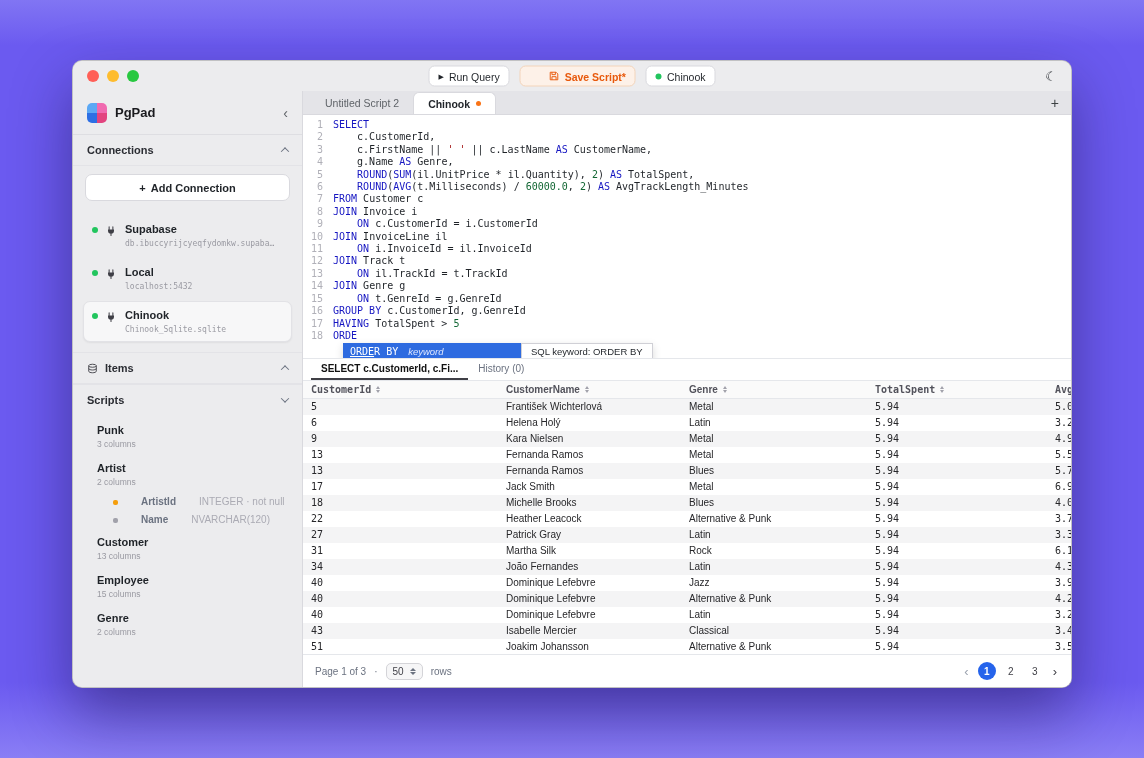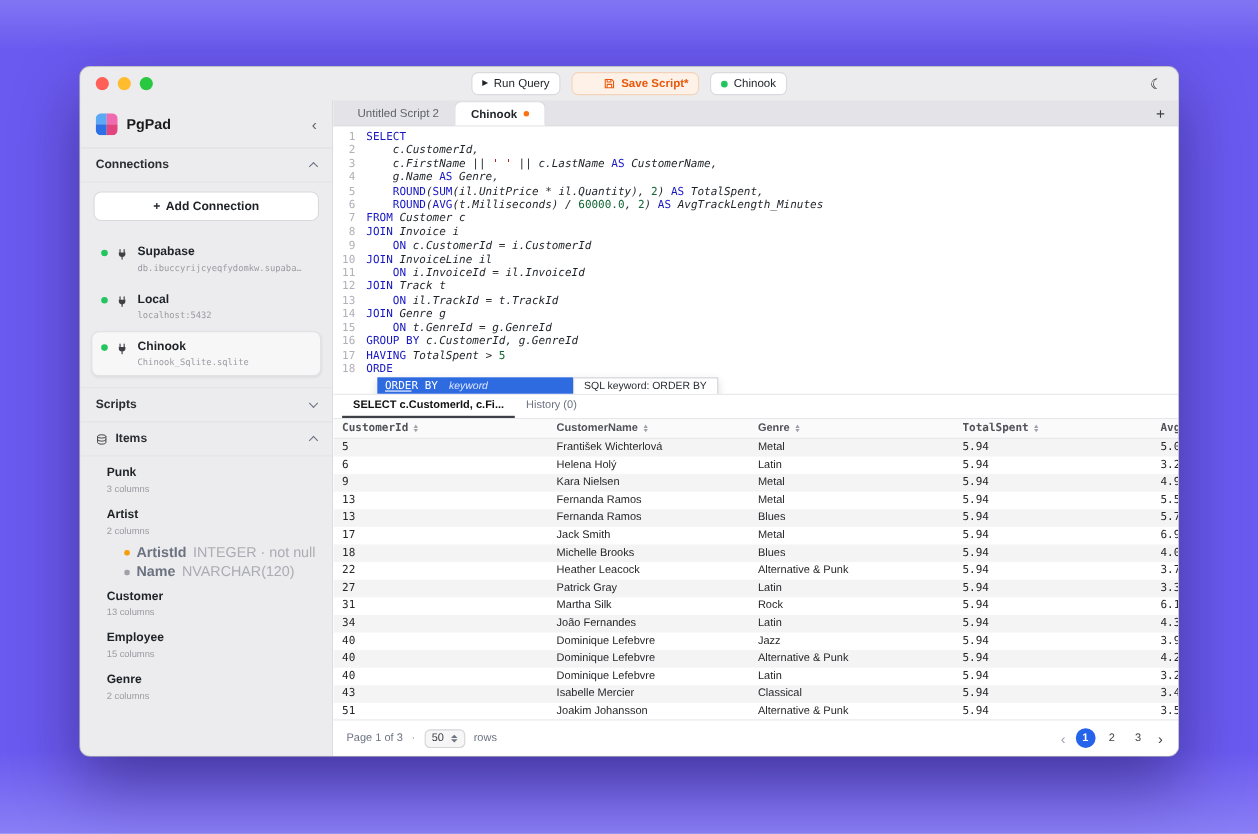--- a/index.html
+++ b/index.html
@@ -54,21 +54,21 @@
   .conn-row.selected{background:#f7f7f8;border-color:#e2e2e6;box-shadow:0 1px 2px rgba(0,0,0,.06);}
   .status-dot{width:6px;height:6px;border-radius:50%;background:#22c55e;margin-top:4px;flex:0 0 6px;}
   .conn-icon{width:13px;height:13px;flex:0 0 13px;display:flex;align-items:center;margin-top:1px;}
   .conn-text{min-width:0;}
   .conn-name{font-size:11px;font-weight:600;color:#1f2328;line-height:13px;}
   .conn-detail{font-family:"DejaVu Sans Mono",monospace;font-size:8px;color:#9a9aa2;margin-top:3px;white-space:nowrap;overflow:hidden;max-width:168px;}
   .items-list{flex:1;overflow:hidden;padding-top:2px;}
   .item-row{padding:7px 14px 6px 24px;}
   .item-name{font-size:11px;font-weight:600;color:#1f2328;line-height:13px;}
   .item-detail{font-size:8.5px;color:#9a9aa2;margin-top:2px;}
-  .col-row{display:flex;align-items:center;gap:6px;padding:3px 8px 3px 40px;font-size:13px;line-height:12px;}
+  .col-row{display:flex;align-items:center;gap:23px;padding:3px 8px 3px 40px;font-size:10px;line-height:12px;}
   .col-marker{width:5px;height:5px;border-radius:2px;flex:0 0 5px;}
   .col-name{color:#6b7280;font-weight:600;}
   .col-type{color:#ababb4;}
 
   
   .tabbar{height:24px;flex:0 0 24px;background:#e4e4e8;display:flex;align-items:flex-end;padding:0 0 0 8px;border-bottom:1px solid #d9d9de;}
   .tab{height:22px;display:flex;align-items:center;gap:6px;padding:0 14px;font-size:10.5px;color:#5f6368;border-radius:6px 6px 0 0;}
   .tab.active{background:#fff;color:#1f2328;font-weight:600;border:1px solid #d9d9de;border-bottom:none;}
   .unsaved-dot{width:5px;height:5px;border-radius:50%;background:#f97316;}
   .tab-add{margin-left:auto;margin-right:12px;align-self:center;font-size:14px;color:#3c4043;line-height:1;}
@@ -76,21 +76,21 @@
   
   .editor{height:244px;flex:0 0 244px;background:#fff;padding:4px 0 0;position:relative;overflow:hidden;
     font-family:"DejaVu Sans Mono",monospace;font-size:10px;line-height:12.4px;border-bottom:1px solid #e5e7eb;}
   .code-line{display:flex;}
   .gutter{flex:0 0 30px;text-align:right;padding-right:10px;color:#b0b0b8;}
   .code-text{white-space:pre;color:#1f2328;}
   .tok-kw{color:#1616c2;}
   .tok-fn{color:#1616c2;}
   .tok-str{color:#a31515;}
   .tok-num{color:#116633;}
-  .tok-t{color:#1f2328;font-style:italic;}
+  .tok-t{color:#1f2328;}
   .autocomplete{display:flex;margin-left:40px;margin-top:1px;align-items:stretch;width:max-content;font-size:10px;
     box-shadow:0 3px 8px rgba(0,0,0,.15);}
   .ac-item{display:flex;align-items:center;width:178px;background:#2e6be0;color:#fff;padding:2px 7px;gap:10px;}
   .ac-match{text-decoration:underline;}
   .ac-kind{font-style:italic;font-family:"Liberation Sans",sans-serif;font-size:9.5px;color:#dde6ff;}
   .ac-doc{background:#fff;border:1px solid #d0d0d6;padding:2px 9px;font-family:"Liberation Sans",sans-serif;
     font-size:9.5px;color:#1f2328;display:flex;align-items:center;white-space:nowrap;}
 
   
   .results{flex:1;display:flex;flex-direction:column;min-height:0;background:#fff;}
@@ -223,35 +223,35 @@
                 <path d="M8 11.5v2.5"></path>
               </svg>
             </span>
             <div class="conn-text">
               <div class="conn-name">Chinook</div>
               <div class="conn-detail">Chinook_Sqlite.sqlite</div>
             </div>
           </div>
         </div>
 
-      <div class="section-header bt">
-        <span>Scripts</span>
-        <span class="chev down"></span>
-      </div>
-
       <div class="section-header bt" style="border-bottom:1px solid #e3e3e7;">
         <span style="display:inline-flex;">
           <svg viewBox="0 0 16 16" width="11" height="11" fill="none" stroke="#3f3f46" stroke-width="1.3">
               <ellipse cx="8" cy="4" rx="5.5" ry="2.2"></ellipse>
               <path d="M2.5 4v8c0 1.2 2.5 2.2 5.5 2.2s5.5-1 5.5-2.2V4"></path>
               <path d="M2.5 8c0 1.2 2.5 2.2 5.5 2.2s5.5-1 5.5-2.2"></path>
             </svg>
         </span>
         <span>Items</span>
         <span class="chev up"></span>
+      </div>
+
+      <div class="section-header bt">
+        <span>Scripts</span>
+        <span class="chev down"></span>
       </div>
       <div class="items-list">
           <div class="item-row">
             <div class="item-name">Punk</div>
             <div class="item-detail">3 columns</div>
           </div>
           <div class="item-row">
             <div class="item-name">Artist</div>
             <div class="item-detail">2 columns</div>
           </div>

